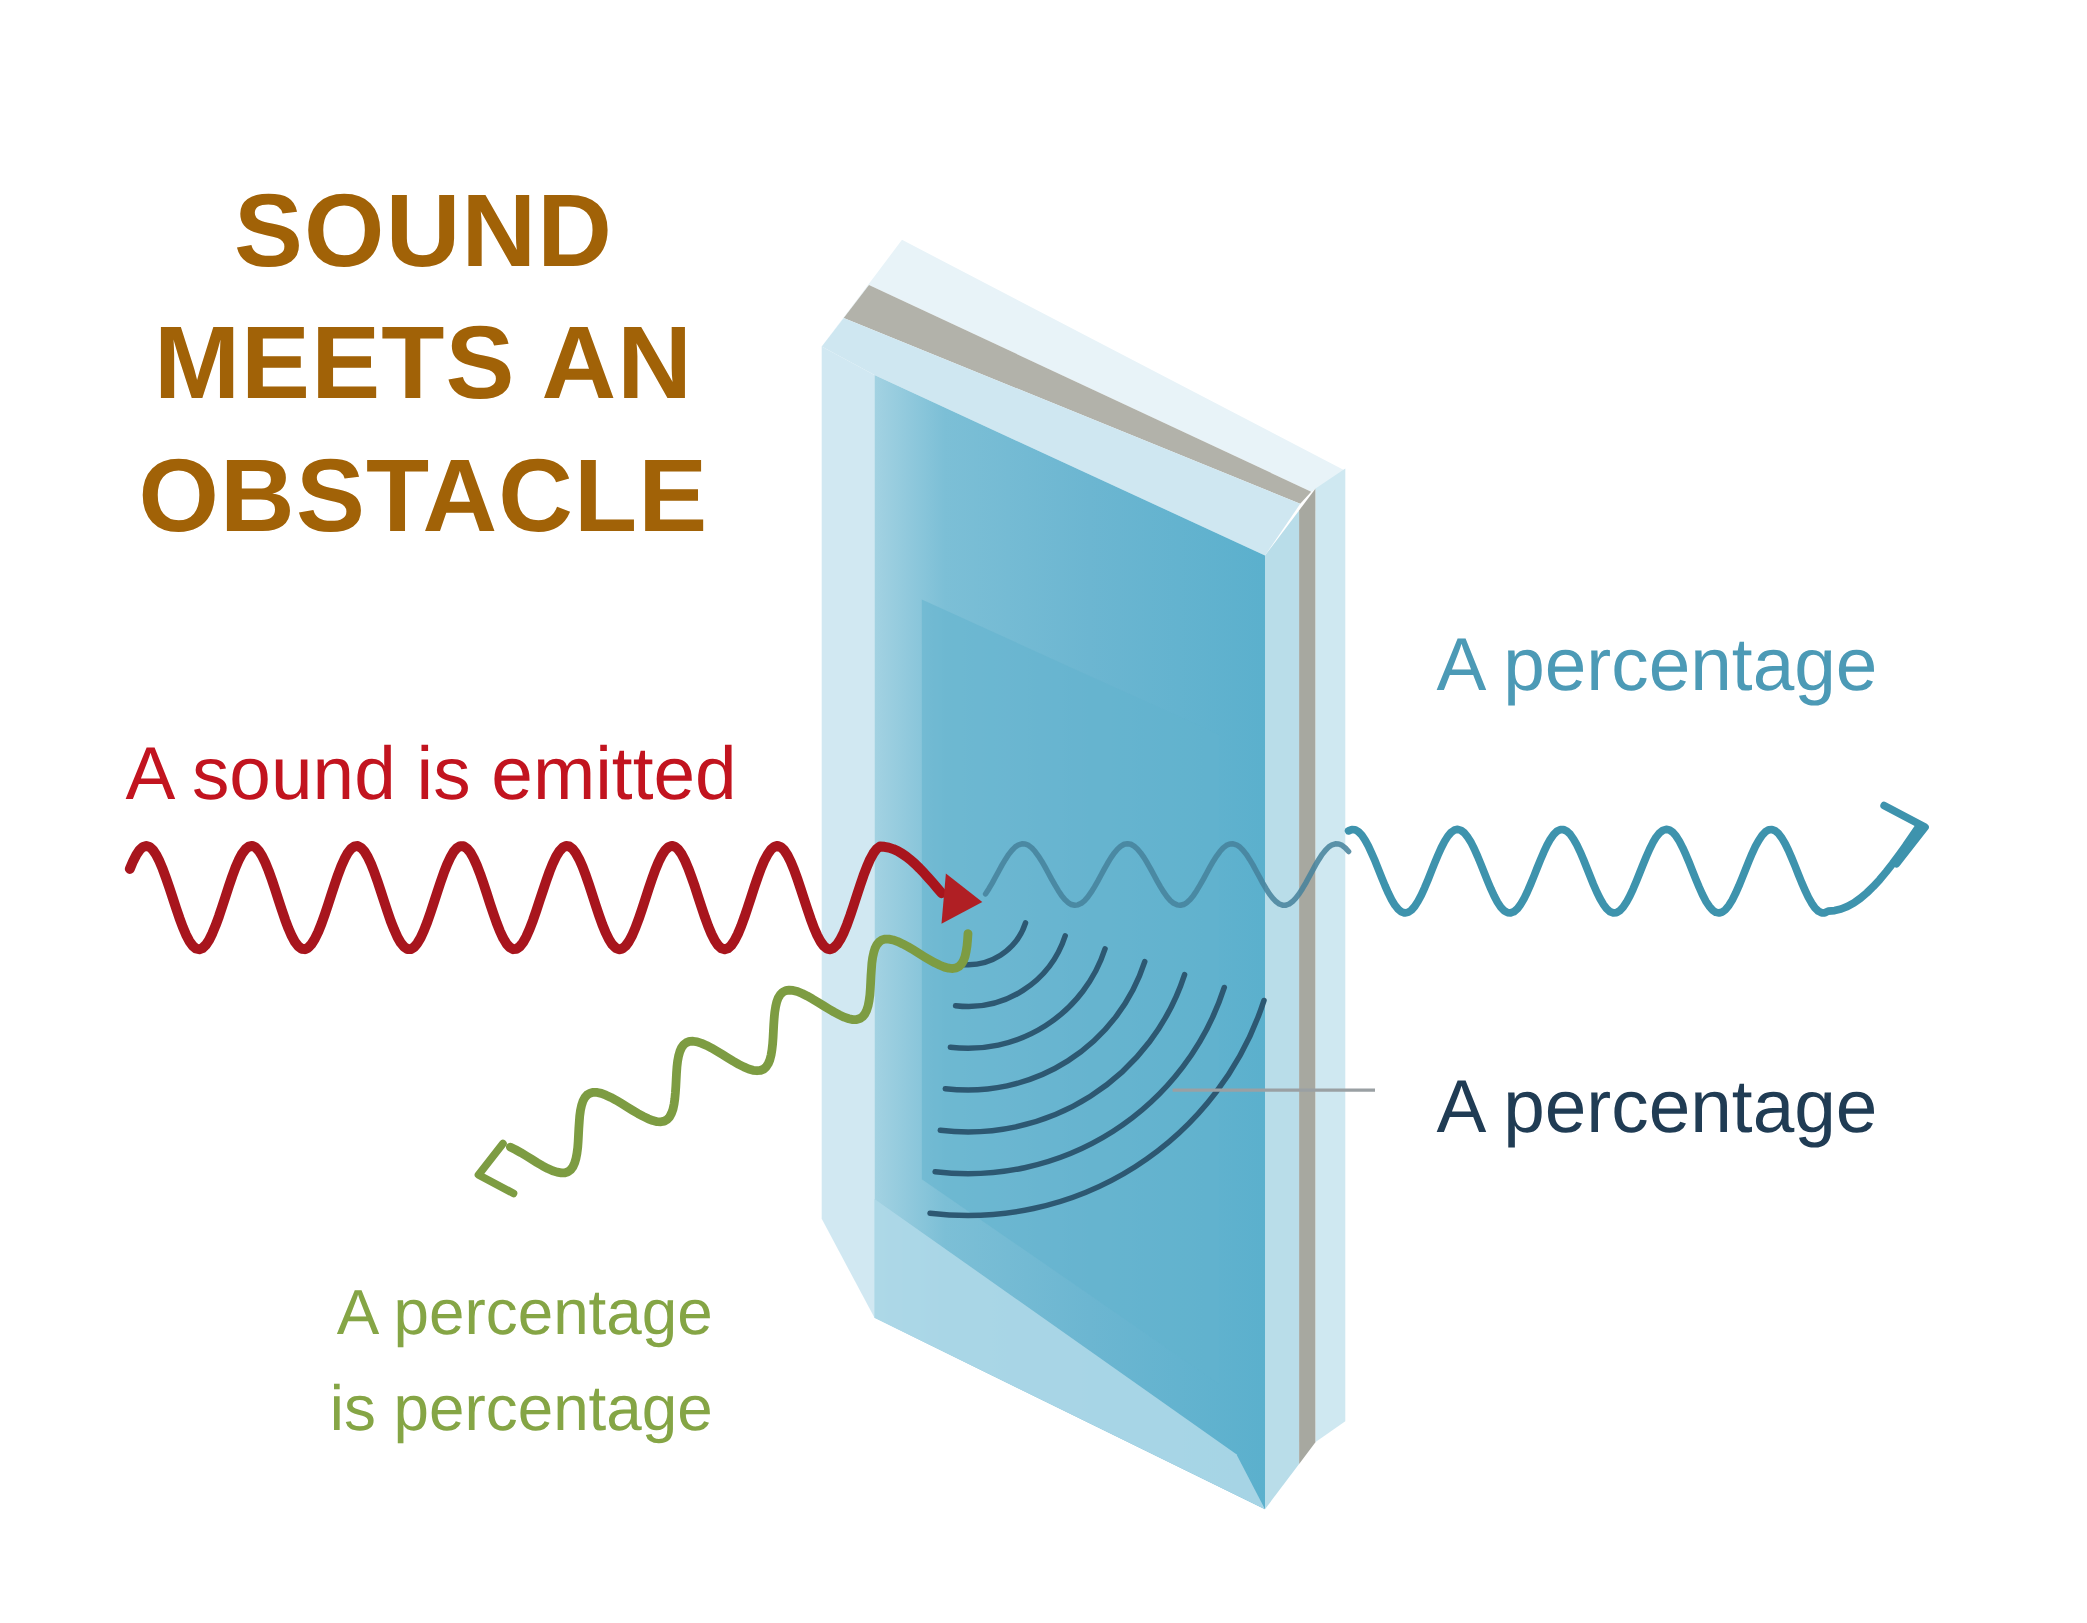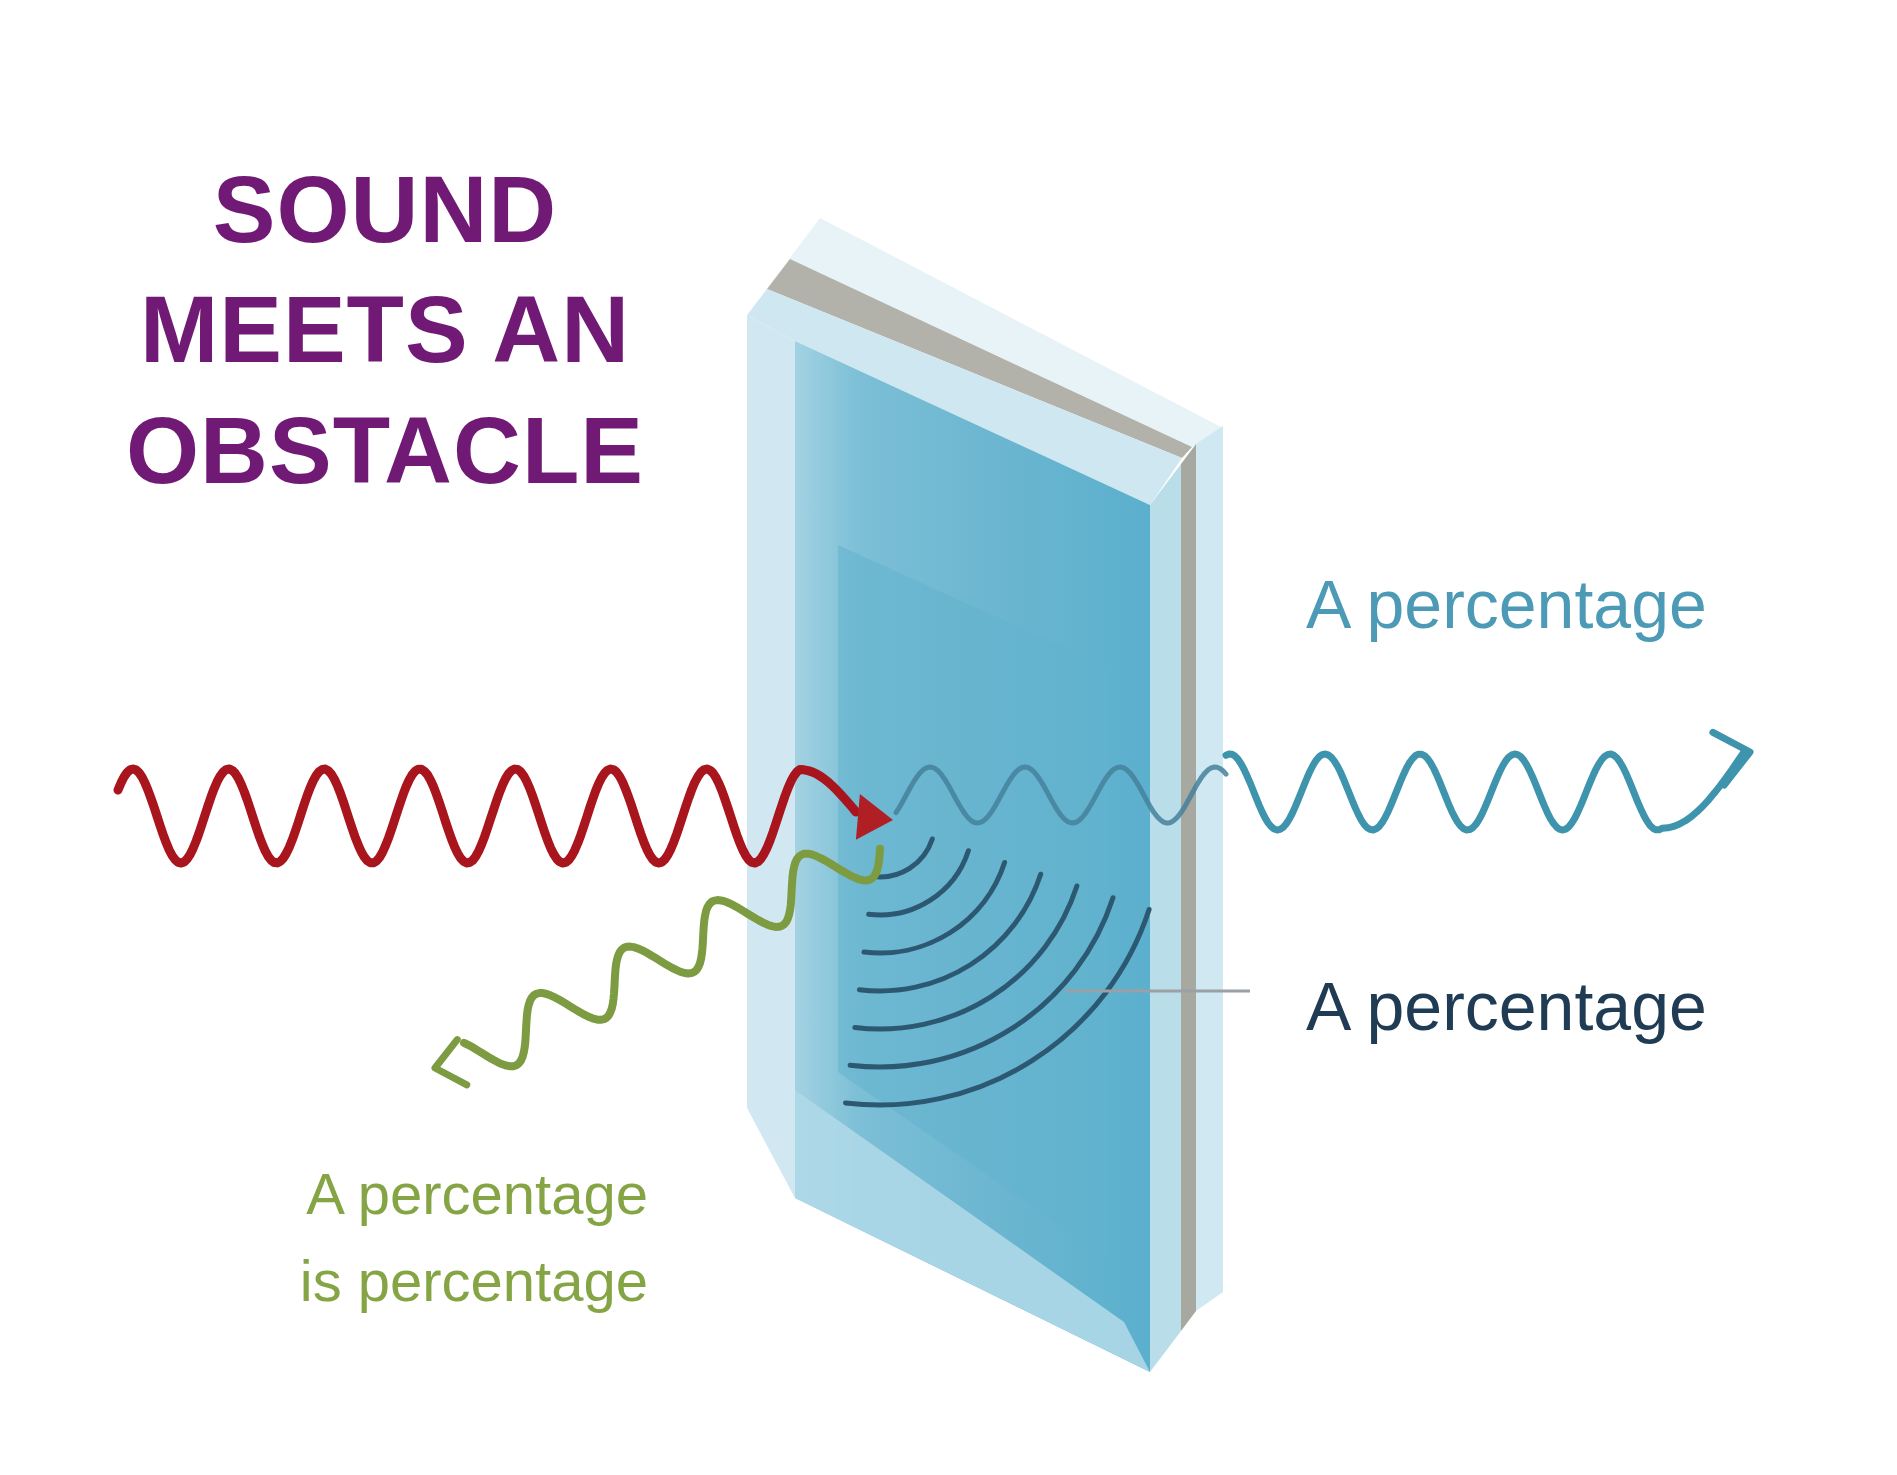--- a/index.html
+++ b/index.html
@@ -56,24 +56,27 @@
 
     <path d="M118.0 790.0L121.0 782.9L124.0 777.0L127.0 772.6L130.0 769.9L133.0 769.0L136.0 769.9L139.0 772.6L142.0 777.0L145.0 783.0L148.0 790.2L151.0 798.4L154.1 807.3L157.1 816.5L160.1 825.7L163.1 834.5L166.1 842.6L169.1 849.7L172.1 855.5L175.1 859.7L178.1 862.3L181.1 863.0L184.1 861.9L187.1 859.0L190.1 854.5L193.1 848.4L196.1 841.1L199.1 832.9L202.1 823.9L205.1 814.7L208.1 805.5L211.1 796.7L214.1 788.7L217.1 781.7L220.1 776.1L223.2 772.0L226.2 769.6L229.2 769.0L232.2 770.3L235.2 773.3L238.2 778.0L241.2 784.2L244.2 791.6L247.2 799.9L250.2 808.9L253.2 818.2L256.2 827.3L259.2 836.1L262.2 844.0L265.2 850.9L268.2 856.4L271.2 860.3L274.2 862.5L277.2 862.9L280.2 861.5L283.2 858.3L286.2 853.5L289.3 847.2L292.3 839.7L295.3 831.3L298.3 822.3L301.3 813.0L304.3 803.9L307.3 795.2L310.3 787.3L313.3 780.6L316.3 775.2L319.3 771.4L322.3 769.4L325.3 769.1L328.3 770.7L331.3 774.0L334.3 779.0L337.3 785.4L340.3 793.0L343.3 801.5L346.3 810.6L349.3 819.8L352.3 828.9L355.3 837.6L358.4 845.3L361.4 852.0L364.4 857.2L367.4 860.8L370.4 862.7L373.4 862.8L376.4 861.1L379.4 857.6L382.4 852.5L385.4 845.9L388.4 838.3L391.4 829.7L394.4 820.6L397.4 811.3L400.4 802.3L403.4 793.7L406.4 786.0L409.4 779.5L412.4 774.4L415.4 770.9L418.4 769.2L421.4 769.3L424.4 771.2L427.5 774.8L430.5 780.1L433.5 786.7L436.5 794.5L439.5 803.1L442.5 812.2L445.5 821.5L448.5 830.5L451.5 839.0L454.5 846.6L457.5 853.0L460.5 858.0L463.5 861.3L466.5 862.9L469.5 862.6L472.5 860.6L475.5 856.8L478.5 851.4L481.5 844.6L484.5 836.8L487.5 828.1L490.5 818.9L493.6 809.7L496.6 800.7L499.6 792.3L502.6 784.8L505.6 778.5L508.6 773.7L511.6 770.5L514.6 769.1L517.6 769.5L520.6 771.7L523.6 775.7L526.6 781.2L529.6 788.0L532.6 796.0L535.6 804.7L538.6 813.9L541.6 823.1L544.6 832.1L547.6 840.5L550.6 847.9L553.6 854.0L556.6 858.7L559.6 861.7L562.7 863.0L565.7 862.4L568.7 860.0L571.7 855.9L574.7 850.3L577.7 843.3L580.7 835.3L583.7 826.5L586.7 817.3L589.7 808.0L592.7 799.1L595.7 790.8L598.7 783.5L601.7 777.5L604.7 773.0L607.7 770.1L610.7 769.0L613.7 769.8L616.7 772.3L619.7 776.5L622.7 782.3L625.7 789.4L628.7 797.5L631.8 806.3L634.8 815.6L637.8 824.8L640.8 833.7L643.8 841.9L646.8 849.1L649.8 855.0L652.8 859.4L655.8 862.1L658.8 863.0L661.8 862.1L664.8 859.4L667.8 855.0L670.8 849.1L673.8 841.9L676.8 833.7L679.8 824.8L682.8 815.6L685.8 806.4L688.8 797.6L691.8 789.4L694.8 782.3L697.9 776.6L700.9 772.3L703.9 769.8L706.9 769.0L709.9 770.1L712.9 772.9L715.9 777.5L718.9 783.5L721.9 790.8L724.9 799.1L727.9 808.0L730.9 817.2L733.9 826.4L736.9 835.2L739.9 843.3L742.9 850.2L745.9 855.9L748.9 860.0L751.9 862.4L754.9 863.0L757.9 861.7L760.9 858.7L763.9 854.0L767.0 847.9L770.0 840.5L773.0 832.2L776.0 823.2L779.0 813.9L782.0 804.8L785.0 796.0L788.0 788.1L791.0 781.2L794.0 775.7L797.0 771.7L800.0 769.5L804.0 769.8L808.0 770.6L812.0 771.9L816.0 773.7L820.0 776.0L824.0 778.8L828.0 781.9L832.0 785.5L836.0 789.4L840.0 793.6L844.0 798.0L848.0 802.5L852.0 807.2L856.0 812.0" fill="none" stroke="#a8151d" stroke-width="9" stroke-linecap="round" stroke-linejoin="round"></path>
     <path d="M893 820L855.9 839.7L859.9 794.1Z" fill="#b01f24" stroke="none"></path>
     <path d="M896.0 812.6L899.0 807.9L902.0 802.8L905.0 797.3L908.0 791.8L911.0 786.3L914.0 781.3L917.0 776.7L920.0 772.9L923.0 769.9L926.0 768.0L929.0 767.1L932.0 767.2L935.0 768.5L938.0 770.8L941.0 774.1L944.0 778.2L947.0 782.9L950.0 788.1L953.0 793.6L956.0 799.2L959.0 804.5L962.0 809.5L965.0 814.0L968.0 817.7L971.0 820.5L974.0 822.3L977.0 823.0L980.0 822.6L983.0 821.2L986.0 818.7L989.0 815.3L992.0 811.1L995.0 806.2L998.0 801.0L1001.0 795.5L1004.0 789.9L1007.0 784.6L1010.0 779.7L1013.0 775.4L1016.0 771.8L1019.0 769.2L1022.0 767.5L1025.0 767.0L1028.0 767.5L1031.0 769.2L1034.0 771.8L1037.0 775.4L1040.0 779.7L1043.0 784.6L1046.0 789.9L1049.0 795.5L1052.0 801.0L1055.0 806.2L1058.0 811.1L1061.0 815.3L1064.0 818.7L1067.0 821.2L1070.0 822.6L1073.0 823.0L1076.0 822.3L1079.0 820.5L1082.0 817.7L1085.0 814.0L1088.0 809.5L1091.0 804.5L1094.0 799.2L1097.0 793.6L1100.0 788.1L1103.0 782.9L1106.0 778.2L1109.0 774.1L1112.0 770.8L1115.0 768.5L1118.0 767.2L1121.0 767.1L1124.0 768.0L1127.0 769.9L1130.0 772.9L1133.0 776.7L1136.0 781.3L1139.0 786.3L1142.0 791.8L1145.0 797.3L1148.0 802.8L1151.0 807.9L1154.0 812.6L1157.0 816.5L1160.0 819.6L1163.0 821.8L1166.0 822.9L1169.0 822.9L1172.0 821.8L1175.0 819.6L1178.0 816.5L1181.0 812.6L1184.0 807.9L1187.0 802.8L1190.0 797.3L1193.0 791.8L1196.0 786.3L1199.0 781.3L1202.0 776.7L1205.0 772.9L1208.0 769.9L1211.0 768.0L1214.0 767.1L1217.0 767.2L1220.0 768.5L1223.0 770.8L1226.0 774.1" fill="none" stroke="#45819b" stroke-width="5" stroke-linecap="round" stroke-linejoin="round" opacity="0.85"></path>
     <path d="M1226.0 755.3L1229.0 754.1L1232.0 754.3L1235.0 756.1L1238.0 759.2L1241.0 763.7L1244.0 769.2L1247.0 775.7L1250.1 782.8L1253.1 790.3L1256.1 797.8L1259.1 805.1L1262.1 811.9L1265.1 817.9L1268.1 822.9L1271.1 826.6L1274.1 829.0L1277.1 830.0L1280.1 829.4L1283.1 827.4L1286.1 824.0L1289.1 819.3L1292.2 813.5L1295.2 806.9L1298.2 799.7L1301.2 792.2L1304.2 784.7L1307.2 777.5L1310.2 770.8L1313.2 765.0L1316.2 760.2L1319.2 756.7L1322.2 754.6L1325.2 754.0L1328.2 754.9L1331.2 757.2L1334.2 760.9L1337.3 765.8L1340.3 771.8L1343.3 778.5L1346.3 785.8L1349.3 793.3L1352.3 800.8L1355.3 807.9L1358.3 814.4L1361.3 820.1L1364.3 824.6L1367.3 827.8L1370.3 829.6L1373.3 829.9L1376.3 828.8L1379.4 826.2L1382.4 822.2L1385.4 817.1L1388.4 810.9L1391.4 804.0L1394.4 796.7L1397.4 789.1L1400.4 781.7L1403.4 774.7L1406.4 768.3L1409.4 762.9L1412.4 758.7L1415.4 755.7L1418.4 754.2L1421.4 754.2L1424.5 755.6L1427.5 758.5L1430.5 762.8L1433.5 768.1L1436.5 774.4L1439.5 781.4L1442.5 788.9L1445.5 796.4L1448.5 803.8L1451.5 810.7L1454.5 816.8L1457.5 822.0L1460.5 826.0L1463.5 828.7L1466.6 829.9L1469.6 829.6L1472.6 827.9L1475.6 824.7L1478.6 820.2L1481.6 814.7L1484.6 808.2L1487.6 801.1L1490.6 793.6L1493.6 786.1L1496.6 778.8L1499.6 772.0L1502.6 766.0L1505.6 761.0L1508.6 757.3L1511.7 754.9L1514.7 754.0L1517.7 754.6L1520.7 756.6L1523.7 760.1L1526.7 764.8L1529.7 770.6L1532.7 777.2L1535.7 784.4L1538.7 791.9L1541.7 799.4L1544.7 806.6L1547.7 813.3L1550.7 819.1L1553.8 823.8L1556.8 827.3L1559.8 829.4L1562.8 830.0L1565.8 829.1L1568.8 826.8L1571.8 823.0L1574.8 818.1L1577.8 812.1L1580.8 805.4L1583.8 798.1L1586.8 790.5L1589.8 783.1L1592.8 776.0L1595.8 769.5L1598.9 763.9L1601.9 759.4L1604.9 756.2L1607.9 754.4L1610.9 754.1L1613.9 755.3L1616.9 757.9L1619.9 761.9L1622.9 767.0L1625.9 773.2L1628.9 780.1L1631.9 787.4L1634.9 795.0L1637.9 802.4L1641.0 809.4L1644.0 815.8L1647.0 821.1L1650.0 825.4L1653.0 828.3L1656.0 829.8L1659.0 829.8L1662.0 828.3L1667.9 827.8L1673.7 826.4L1679.6 824.0L1685.4 820.8L1691.3 816.6L1697.1 811.7L1703.0 806.0L1708.9 799.6L1714.7 792.6L1720.6 785.1L1726.4 777.2L1732.3 769.0L1738.1 760.5L1744.0 752.0" fill="none" stroke="#3e93ad" stroke-width="7" stroke-linecap="round" stroke-linejoin="round"></path>
     <path d="M1724.1 785.1L1750 752L1712.9 732.3" fill="none" stroke="#3e93ad" stroke-width="7" stroke-linecap="round" stroke-linejoin="round"></path>
     <path d="M880.0 848.8L879.6 854.5L879.1 860.0L878.3 865.0L877.3 869.5L875.9 873.3L874.1 876.3L871.9 878.5L869.3 879.9L866.2 880.5L862.6 880.2L858.7 879.2L854.5 877.5L849.9 875.3L845.1 872.6L840.2 869.7L835.2 866.6L830.2 863.5L825.3 860.6L820.6 858.1L816.1 856.0L811.9 854.5L808.1 853.7L804.7 853.7L801.8 854.5L799.3 856.2L797.2 858.7L795.5 862.0L794.3 866.0L793.3 870.6L792.6 875.8L792.2 881.4L791.8 887.2L791.5 893.1L791.2 898.9L790.8 904.4L790.1 909.7L789.2 914.3L787.9 918.4L786.3 921.7L784.2 924.3L781.7 926.0L778.8 926.8L775.4 926.9L771.7 926.1L767.5 924.7L763.1 922.6L758.4 920.1L753.5 917.2L748.5 914.2L743.5 911.1L738.5 908.1L733.7 905.4L729.2 903.2L724.9 901.4L720.9 900.4L717.4 900.1L714.3 900.6L711.6 901.9L709.4 904.1L707.5 907.1L706.1 910.9L705.1 915.3L704.3 920.3L703.8 925.7L703.4 931.5L703.1 937.3L702.8 943.2L702.4 948.9L701.8 954.2L701.0 959.1L699.9 963.4L698.4 967.0L696.5 969.9L694.2 971.9L691.4 973.1L688.2 973.4L684.6 973.0L680.6 971.8L676.2 969.9L671.6 967.6L666.7 964.8L661.8 961.8L656.8 958.7L651.8 955.7L646.9 952.8L642.3 950.4L637.9 948.5L633.8 947.1L630.1 946.6L626.8 946.7L624.0 947.8L621.6 949.7L619.6 952.4L618.1 955.8L616.9 960.0L616.0 964.8L615.4 970.1L615.0 975.8L614.7 981.6L614.4 987.5L614.0 993.3L613.5 998.7L612.8 1003.8L611.8 1008.4L610.4 1012.2L608.7 1015.4L606.5 1017.7L603.9 1019.2L600.9 1019.8L597.4 1019.7L593.5 1018.7L589.3 1017.1L584.8 1014.9L580.0 1012.3L575.1 1009.4L570.1 1006.3L565.1 1003.2L560.2 1000.3L555.4 997.7L550.9 995.6L546.7 994.0L542.9 993.1L539.4 993.0L536.4 993.8L533.9 995.3L531.7 997.7L530.0 1000.9L528.7 1004.9L527.7 1009.4L527.0 1014.6L526.6 1020.1L526.2 1025.9L525.9 1031.8L525.6 1037.6L525.2 1043.2L524.5 1048.5L523.6 1053.2L522.4 1057.3L520.8 1060.8L518.8 1063.4L516.4 1065.2L513.5 1066.2L510.2 1066.3L506.5 1065.6L502.4 1064.3L497.9 1062.3L493.2 1059.8L488.4 1057.0L483.4 1053.9L478.4 1050.8L473.4 1047.8L468.6 1045.1L464.0 1042.8" fill="none" stroke="#7d9c42" stroke-width="8" stroke-linecap="round" stroke-linejoin="round"></path>
     <path d="M457.2 1039.6L435 1068L466.8 1084.9" fill="none" stroke="#7d9c42" stroke-width="7" stroke-linecap="round" stroke-linejoin="round"></path>
   </svg>
 
-  <div class="title" style="color: #701a75;">SOUND
+  <div class="title" style="color: #a16207;">SOUND
 MEETS AN
 OBSTACLE</div>
 
+  <div class="label label-emitted" style="color: rgb(194, 20, 31);">
+    <span>A sound is emitted</span>
+  </div>
 
   <div class="label label-transmitted" style="color: rgb(76, 154, 182);">
     <div>A percentage</div>
   </div>
 
   <div class="label label-absorbed" style="color: rgb(32, 60, 84);">
     <div>A percentage</div>
   </div>
 
   <div class="label label-reflected" style="color: rgb(133, 165, 69);">

